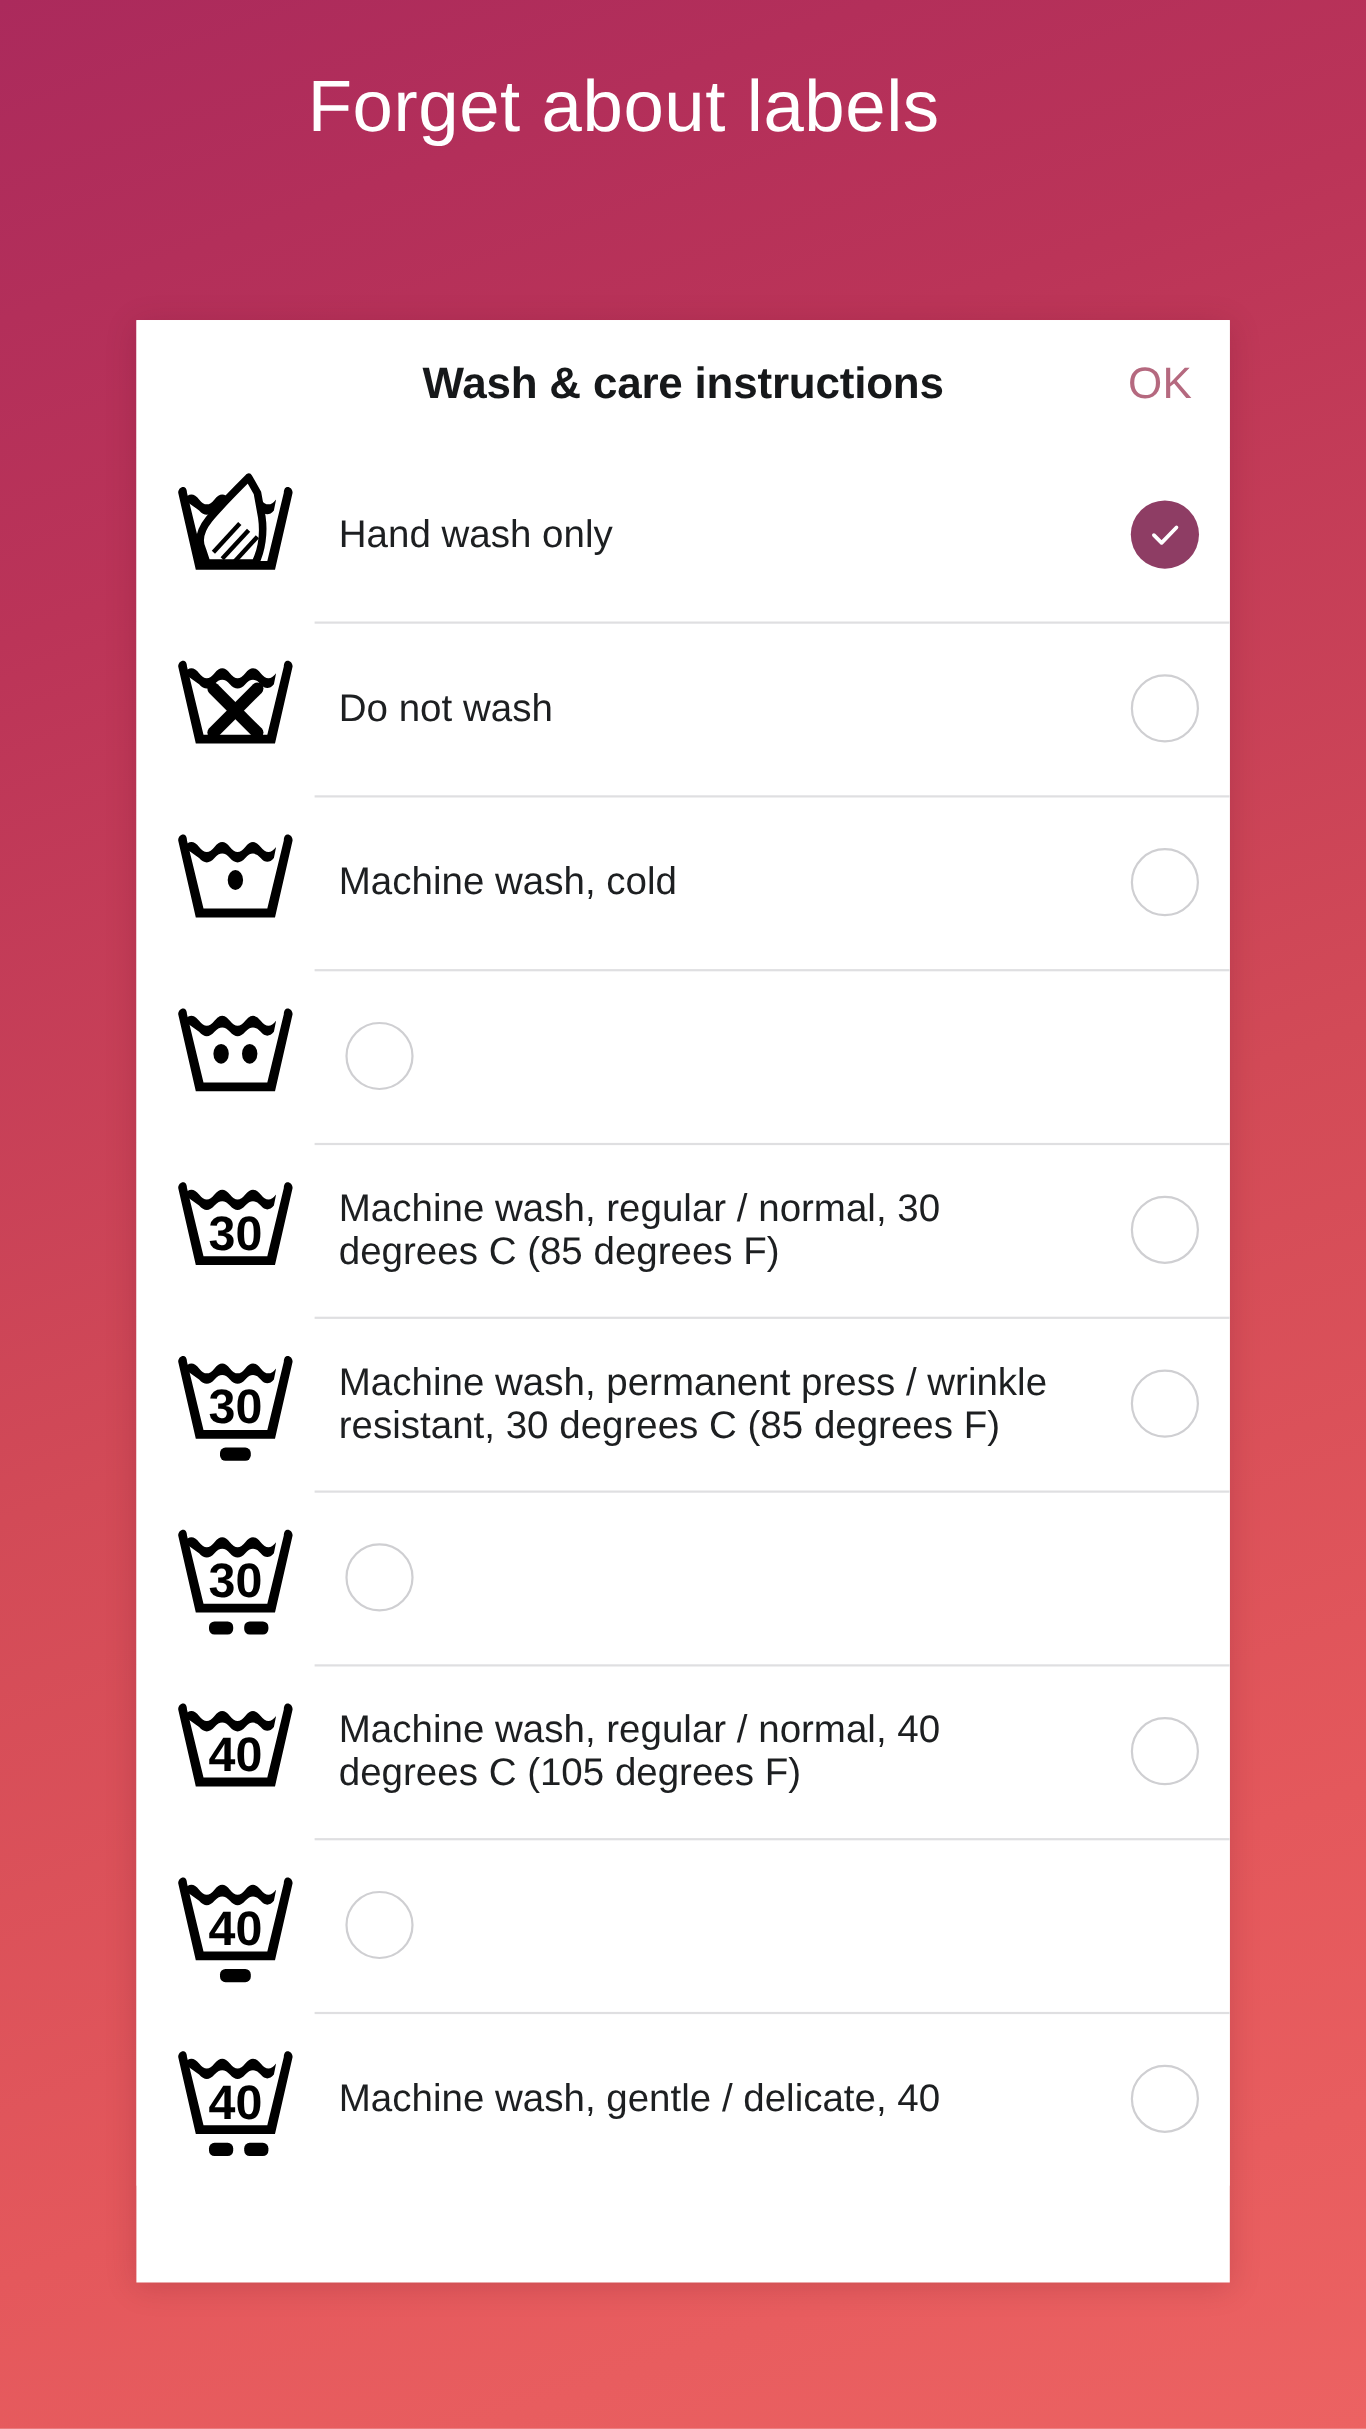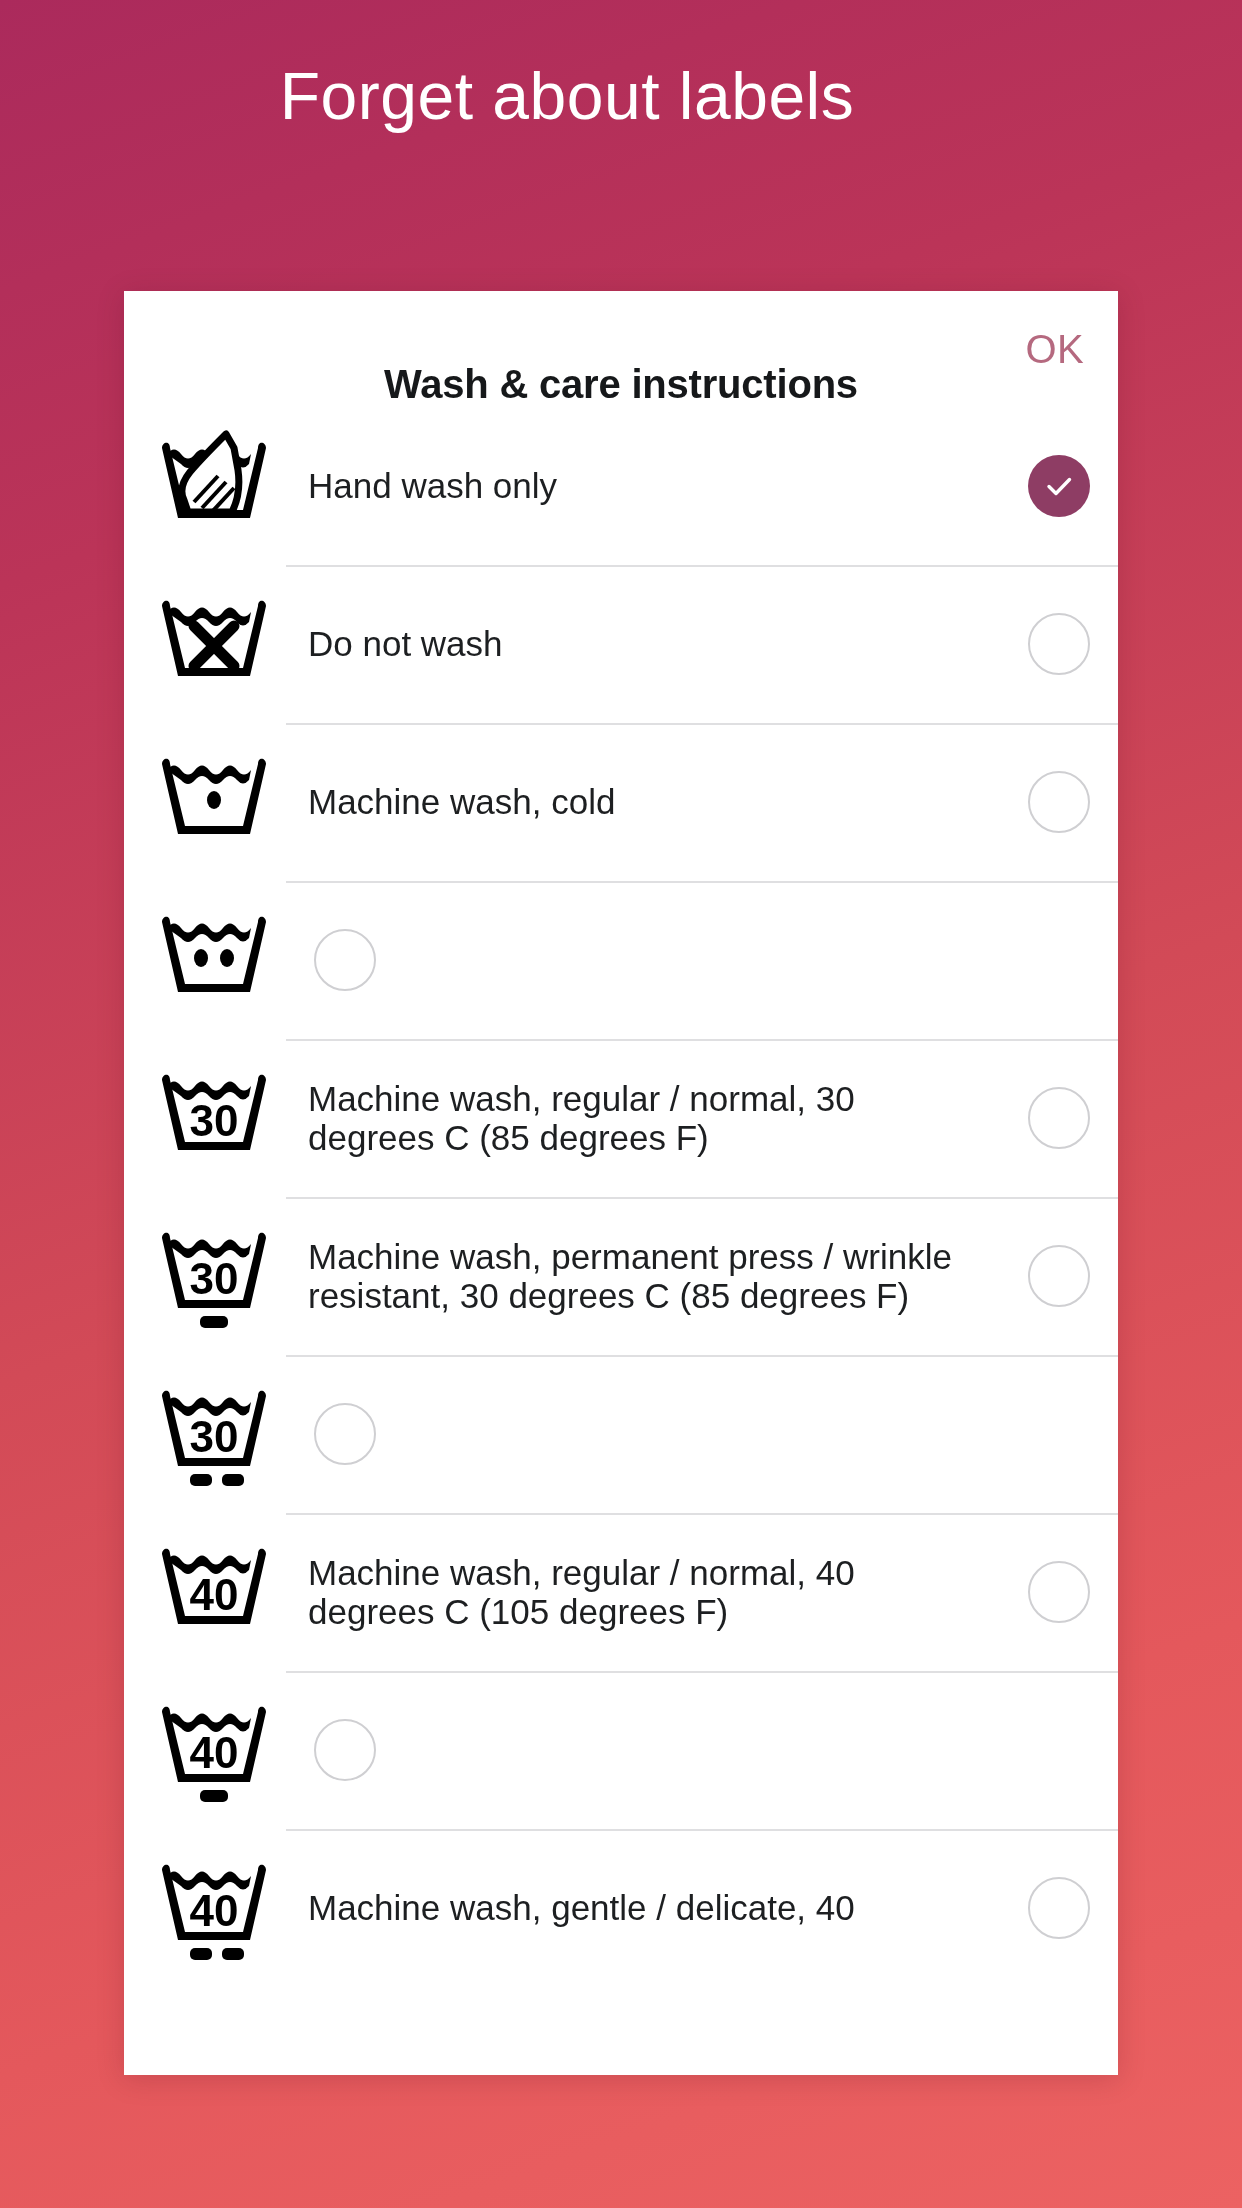--- a/index.html
+++ b/index.html
@@ -38,21 +38,21 @@
     height: 1784px;
     background: #ffffff;
     overflow: hidden;
     box-shadow: 0 4px 26px rgba(80, 10, 30, 0.18);
   }
 
   .card-header {
     position: relative;
     height: 116px;
     display: flex;
-    align-items: flex-end;
+    align-items: center;
     justify-content: center;
     background: #ffffff;
   }
   .card-header-title {
     font-size: 40px;
     font-weight: bold;
     color: #16181a;
     letter-spacing: -0.2px;
   }
   .card-header-ok {

